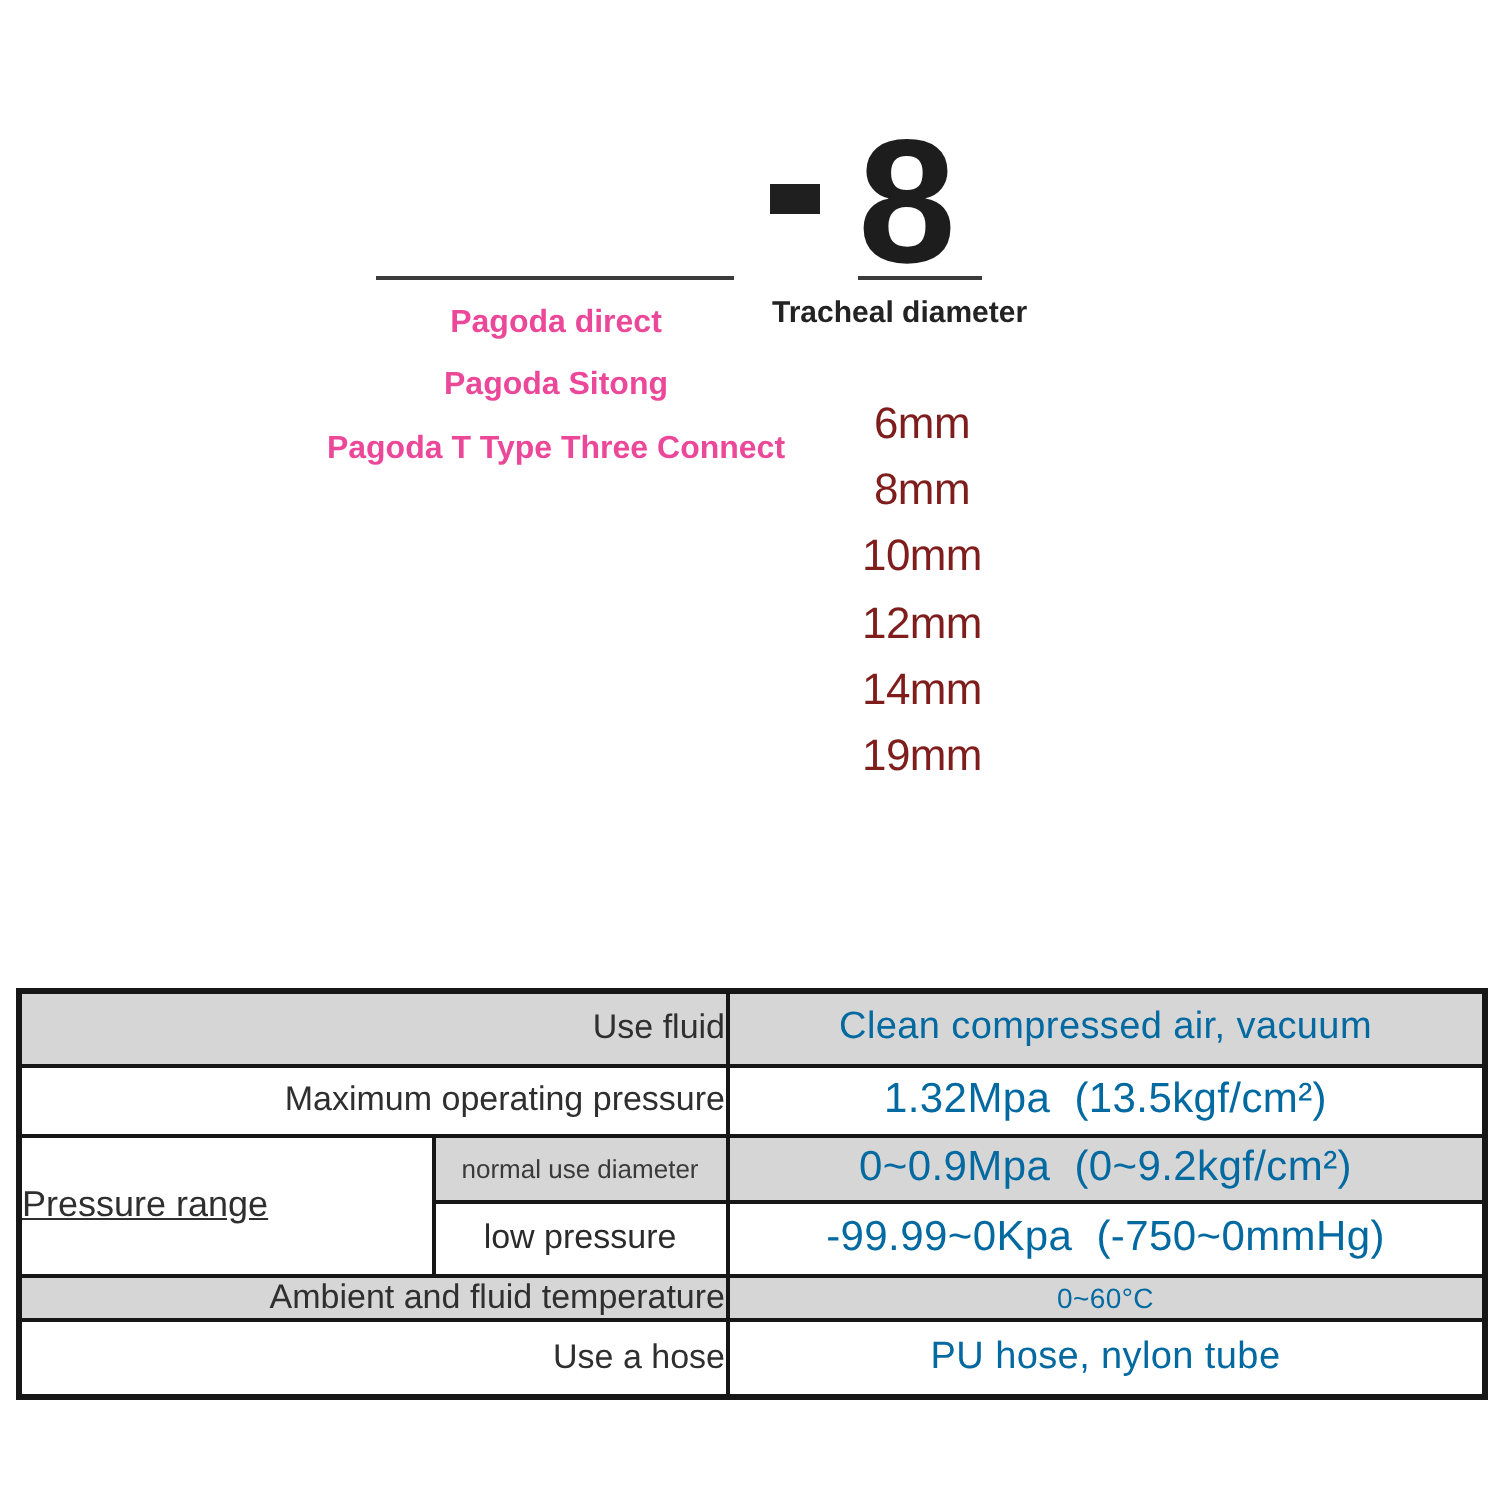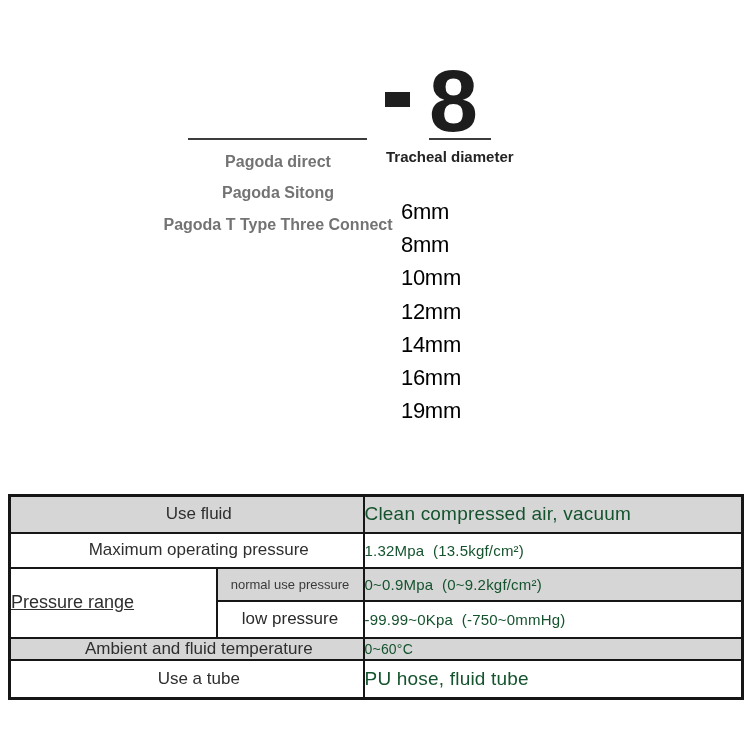--- a/index.html
+++ b/index.html
@@ -47,21 +47,21 @@
   
   .pagoda-list {
     position: absolute;
     left: 130px;
     top: 146px;
     width: 296px;
     list-style: none;
     text-align: center;
     font-weight: bold;
     font-size: 16px;
-    color: #737373;
+    color: #ec4899;
   }
   .pagoda-list li { height: 31.3px; line-height: 31.3px; white-space: nowrap; }
 
   
   .tracheal-label {
     position: absolute;
     left: 386px;
     top: 148px;
     width: 156px;
     text-align: left;
@@ -69,51 +69,52 @@
     font-size: 15px;
     color: #232323;
     white-space: nowrap;
   }
   .diameter-list {
     position: absolute;
     left: 401px;
     top: 195px;
     width: 120px;
     list-style: none;
+    text-align: center;
     font-size: 22px;
     letter-spacing: -0.3px;
-    color: #000000;
+    color: #7f1d1d;
   }
   .diameter-list li { height: 33.2px; line-height: 33.2px; }
 
   
   .spec-table {
     position: absolute;
     left: 8px;
     top: 494px;
     width: 733px;
     border-collapse: collapse;
     table-layout: fixed;
     border: 3px solid var(--line, #161616);
   }
   .spec-table td {
     border: 2px solid var(--line, #161616);
     background: #ffffff;
     overflow: hidden;
     white-space: nowrap;
   }
   .spec-table .shade { background: var(--shade, #d6d6d6); }
-  .lbl { font-size: 17px; padding-left: 24px; text-align: center; color: #2f2f2f; }
+  .lbl { font-size: 17px; padding-left: 24px; text-align: right; color: #2f2f2f; }
   .lbl-center { text-align: left; padding-left: 0; font-size: 18px; text-decoration: underline; }
   .sub { text-align: center; }
   .sub-sm { font-size: 13px; color: #3a3a3a; }
   .sub-lg { font-size: 17px; }
-  .val { letter-spacing: 0.2px; color: #14532d; }
+  .val { text-align: center; letter-spacing: 0.2px; color: #0369a1; }
   .val-lg { font-size: 19px; }
-  .val-sm { font-size: 15px; margin-left: 23px; }
+  .val-sm { font-size: 21px; margin-left: 23px; }
   .val-xs { font-size: 14px; }
   .r1 { height: 37px; }
   .r2 { height: 35px; }
   .r3 { height: 33px; }
   .r4 { height: 37px; }
   .r5 { height: 20px; }
   .r6 { height: 39px; }
 </style>
 </head>
 <body>
@@ -132,52 +133,51 @@
     <li>Pagoda T Type Three Connect</li>
   </ul>
 
   <div class="tracheal-label">Tracheal diameter</div>
   <ul class="diameter-list">
     <li>6mm</li>
     <li>8mm</li>
     <li>10mm</li>
     <li>12mm</li>
     <li>14mm</li>
-    <li>16mm</li>
     <li>19mm</li>
   </ul>
 
   <table class="spec-table">
     <colgroup>
       <col style="width:207px">
       <col style="width:147px">
       <col style="width:379px">
     </colgroup>
     <tbody>
       <tr class="r1">
         <td colspan="2" class="lbl shade">Use fluid</td>
         <td class="val val-lg shade">Clean compressed air, vacuum</td>
       </tr>
       <tr class="r2">
         <td colspan="2" class="lbl">Maximum operating pressure</td>
         <td class="val val-sm">1.32Mpa &nbsp;(13.5kgf/cm²)</td>
       </tr>
       <tr class="r3">
         <td rowspan="2" class="lbl lbl-center">Pressure range</td>
-        <td class="sub sub-sm shade">normal use pressure</td>
+        <td class="sub sub-sm shade">normal use diameter</td>
         <td class="val val-sm shade">0~0.9Mpa &nbsp;(0~9.2kgf/cm²)</td>
       </tr>
       <tr class="r4">
         <td class="sub sub-lg">low pressure</td>
         <td class="val val-sm">-99.99~0Kpa &nbsp;(-750~0mmHg)</td>
       </tr>
       <tr class="r5">
         <td colspan="2" class="lbl shade">Ambient and fluid temperature</td>
         <td class="val val-xs shade">0~60°C</td>
       </tr>
       <tr class="r6">
-        <td colspan="2" class="lbl">Use a tube</td>
-        <td class="val val-lg">PU hose, fluid tube</td>
+        <td colspan="2" class="lbl">Use a hose</td>
+        <td class="val val-lg">PU hose, nylon tube</td>
       </tr>
     </tbody>
   </table>
 
 </div>
 
 </body></html>

